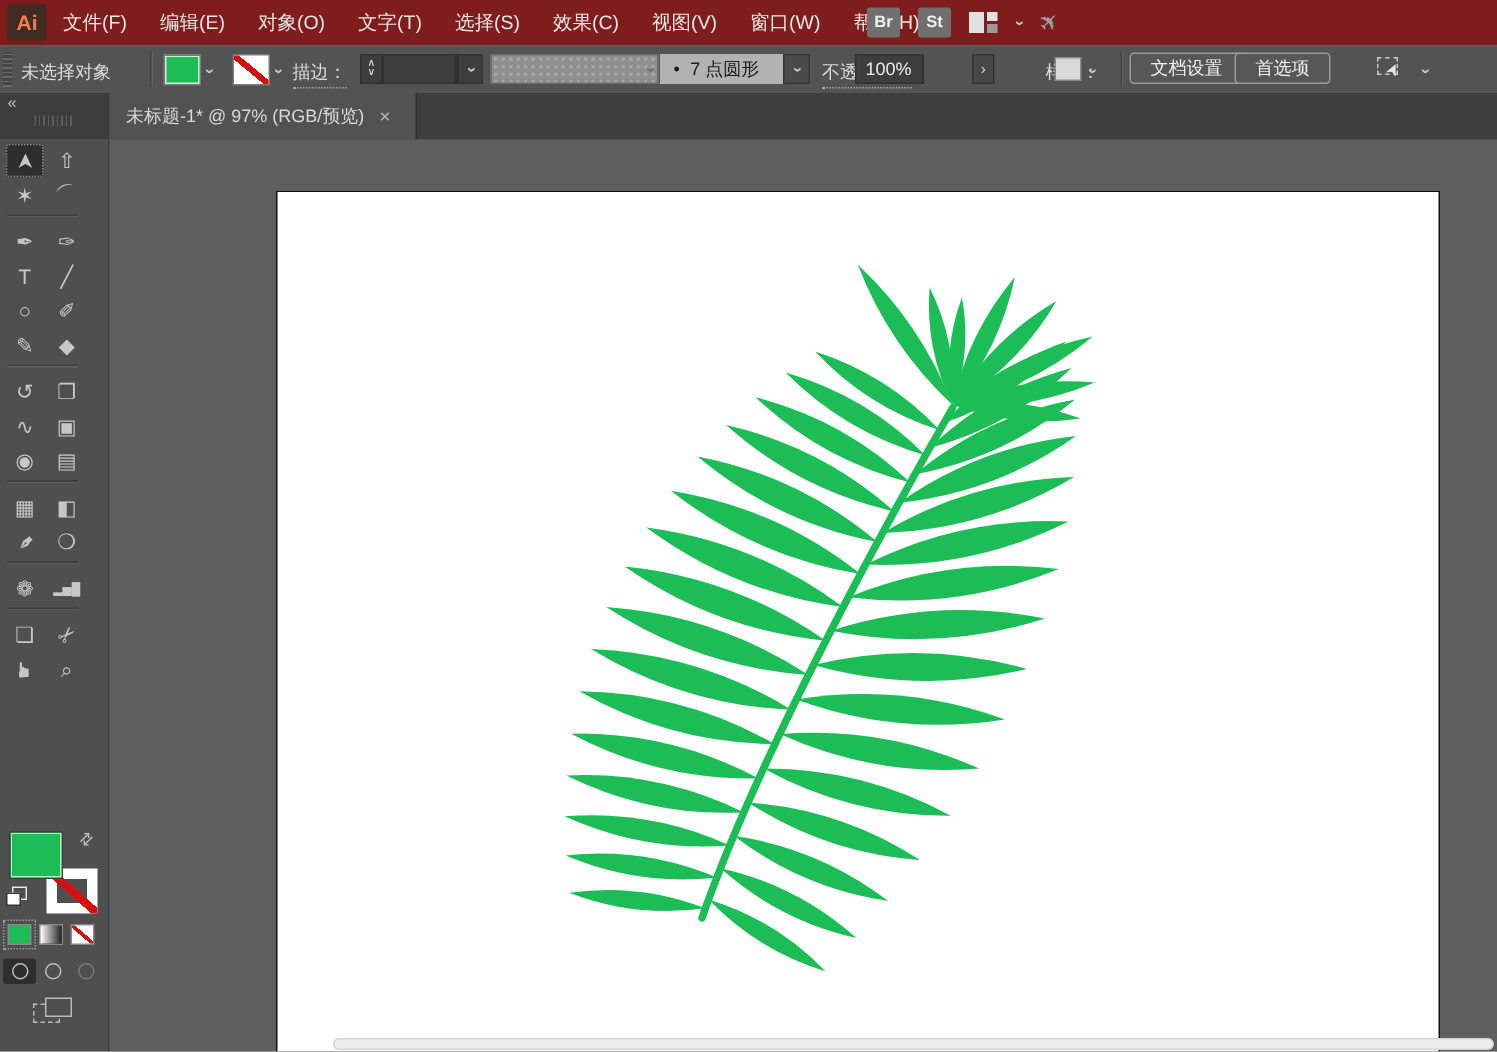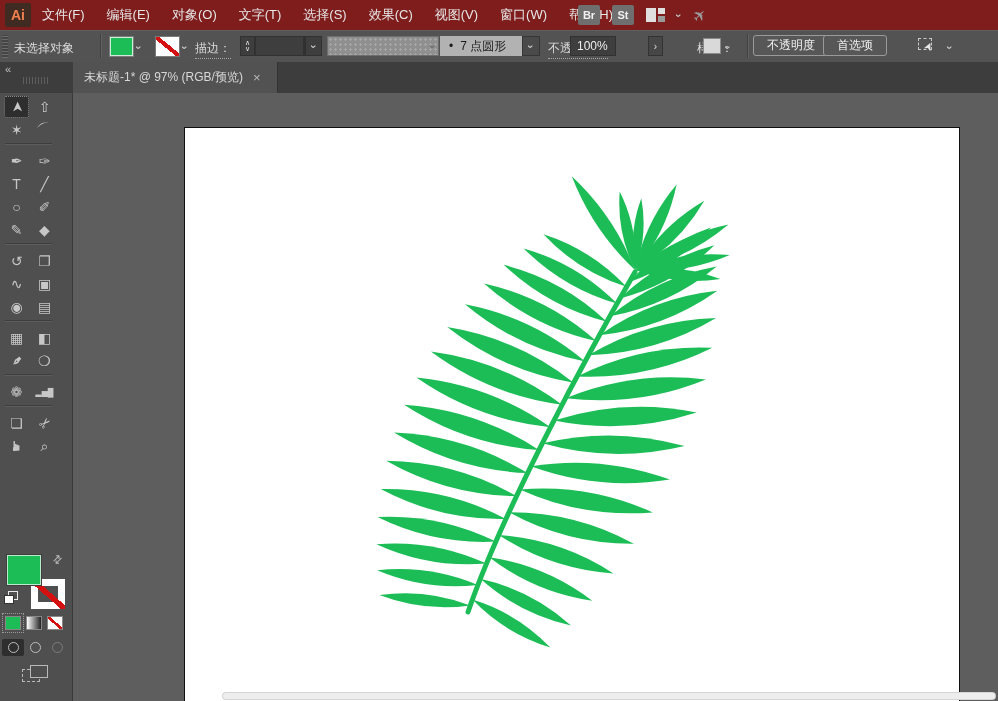--- a/index.html
+++ b/index.html
@@ -183,21 +183,21 @@
   </div>
   <div class="expand-btn">
     <span style="display:inline-block">›</span>
   </div>
 
   <span class="cb-label" style="left:697px">样式：</span>
   <div class="style-swatch"></div>
   <span class="chev sm-chev" style="left:726px">›</span>
 
   <div class="cb-sep" style="left:747px"></div>
-  <div class="cb-btn" style="left:753px">不透明度</div>
+  <div class="cb-btn" style="left:753px">文档设置</div>
   <div class="cb-btn" style="left:823px">首选项</div>
 
   <div class="sel-similar">
     <span class="box"></span>
       <span class="arr">➤</span>
   </div>
   <span class="chev sm-chev" style="left:948px">›</span>
 </div>
 
 <div class="tabrow">

